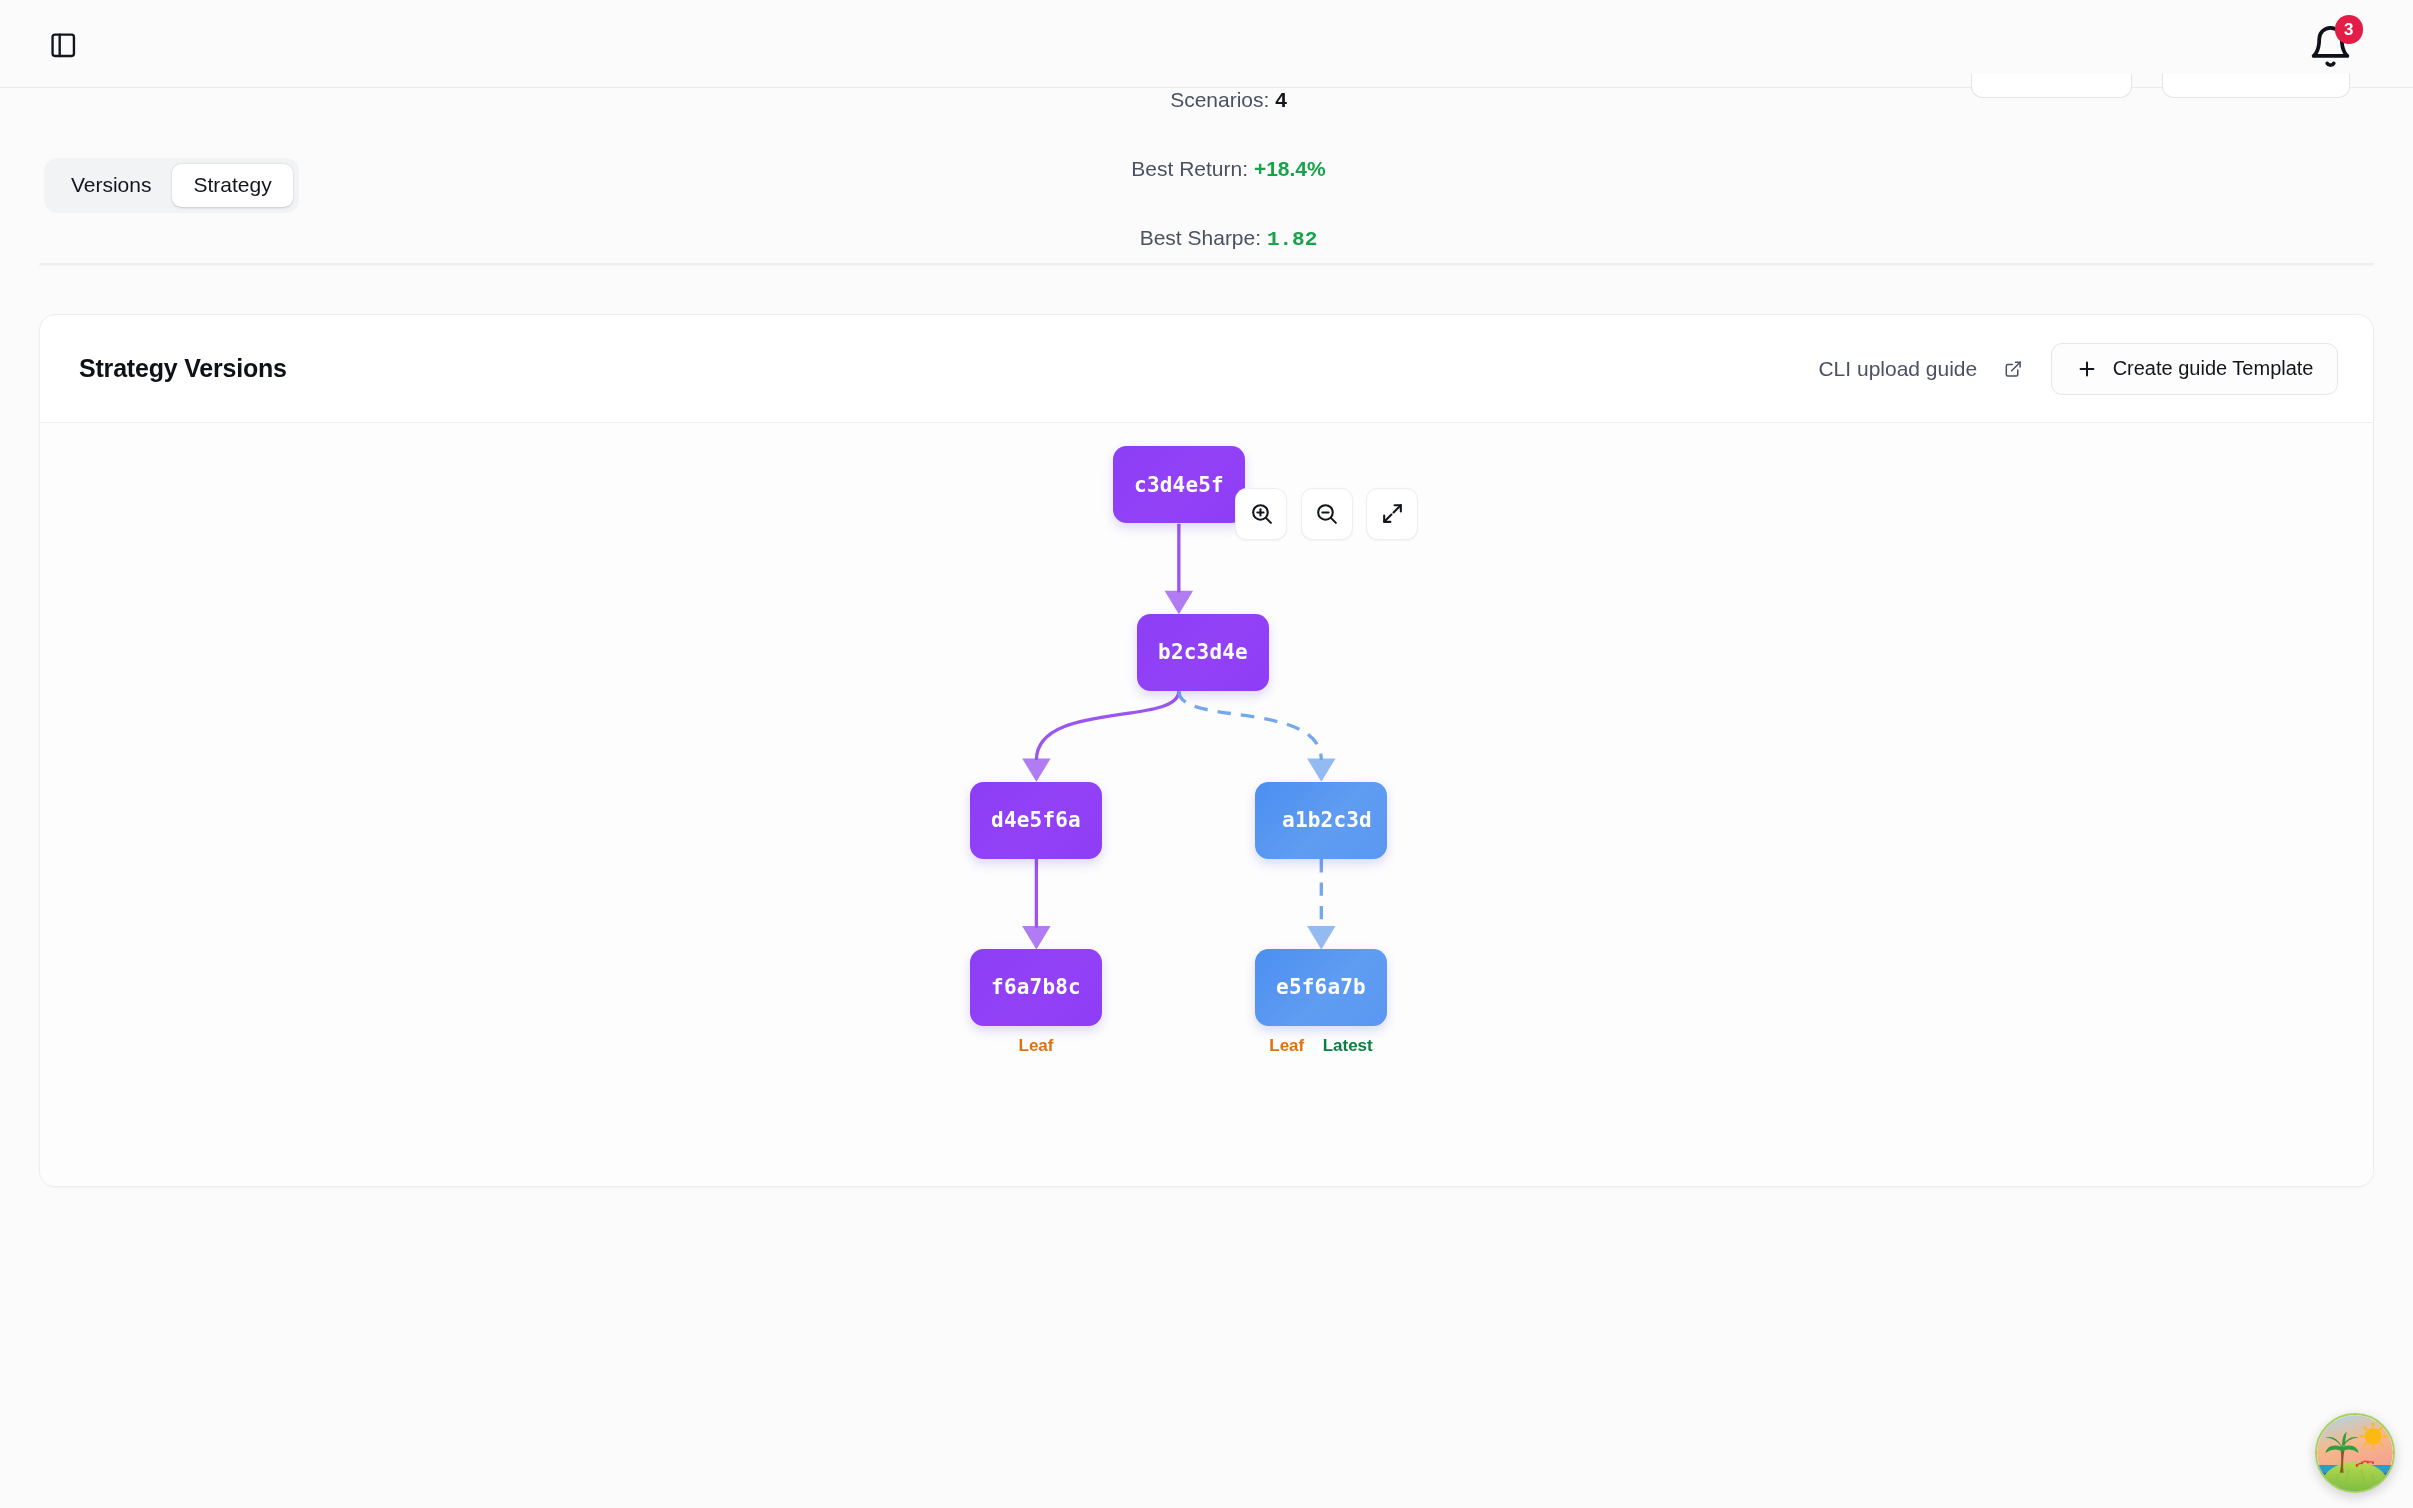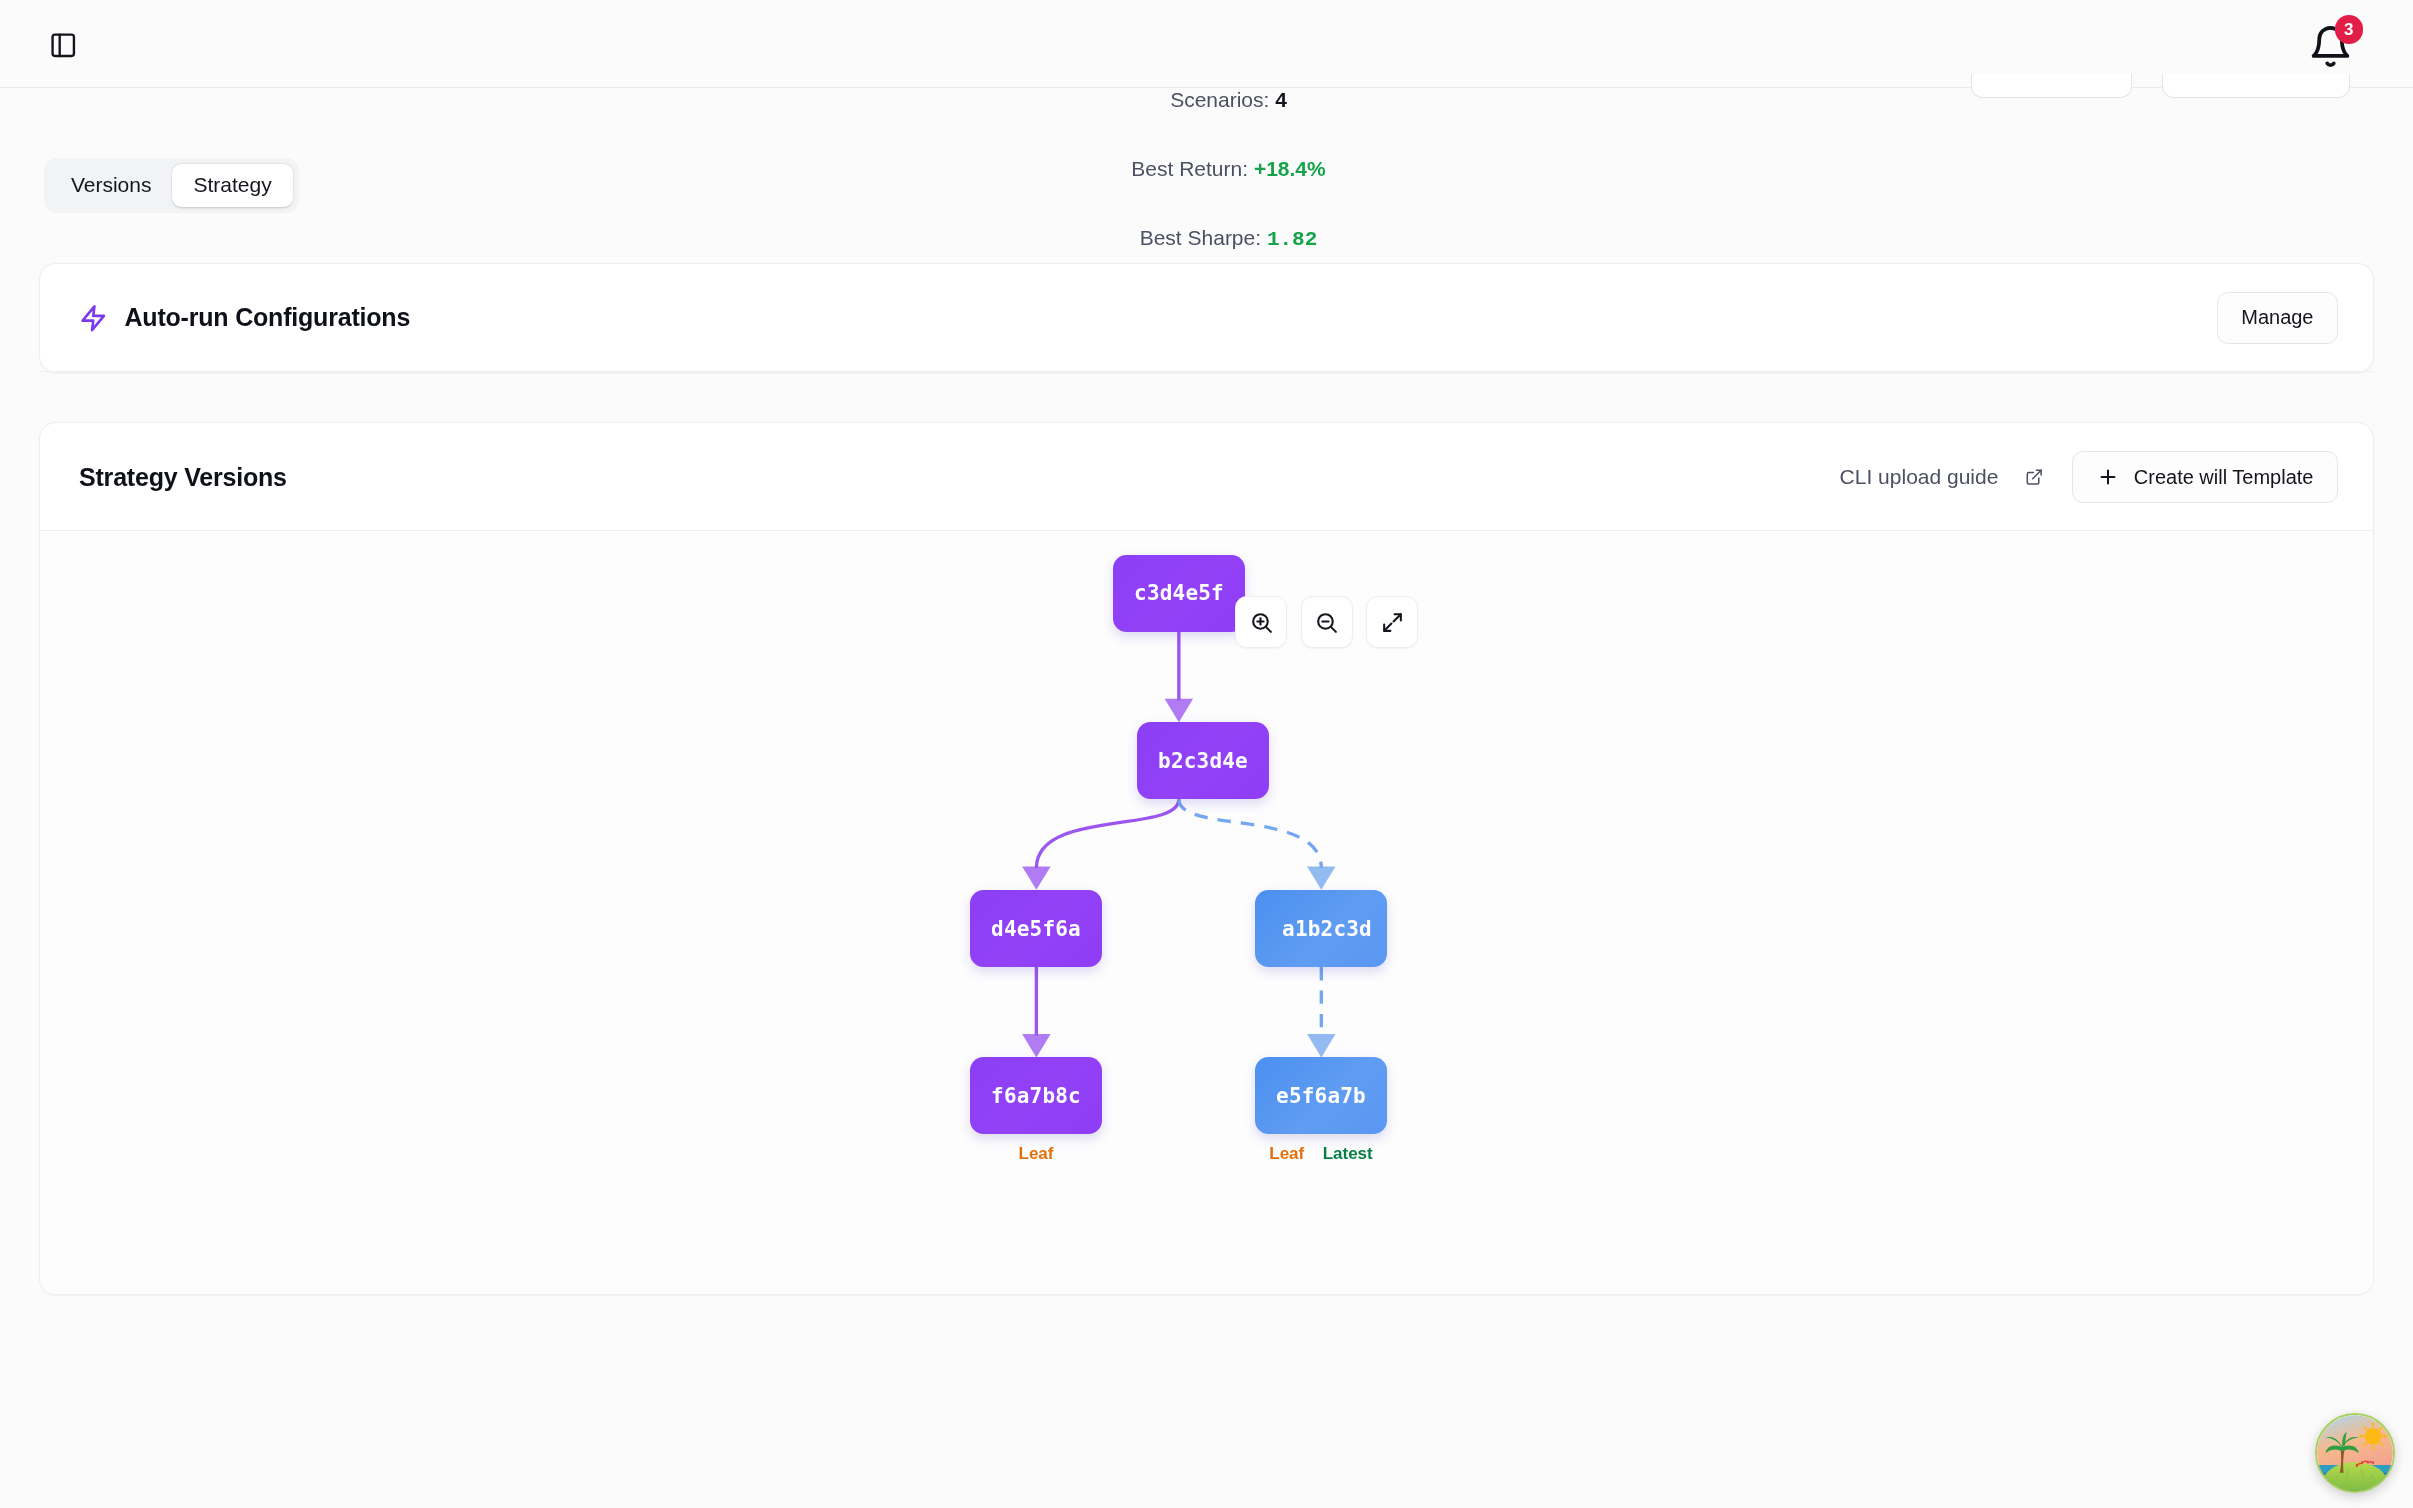--- a/index.html
+++ b/index.html
@@ -232,29 +232,20 @@
 </div>
 
 <div class="tabbar">
   <div class="tabs">
     <div class="tab">Versions</div>
     <div class="tab active">Strategy</div>
   </div>
 </div>
 
 <div class="card" id="autorun-card">
-  <div class="card-head">
-    <div class="head-left">
-      <svg width="28.5" height="28.5" viewBox="0 0 24 24" fill="none" stroke="#7c3aed" stroke-width="2.2" stroke-linecap="round" stroke-linejoin="round">
-        <polygon points="13 2 3 14 12 14 11 22 21 10 12 10 13 2"></polygon>
-      </svg>
-      <span class="card-title">Auto-run Configurations</span>
-    </div>
-    <button class="btn">Manage</button>
-  </div>
 </div>
 
 <div class="card" id="versions-card">
   <div class="card-head">
     <span class="card-title sm">Strategy Versions</span>
 
     <div class="head-right">
       <span class="cli-link">
         <span>CLI upload guide</span>
         <svg width="18.4" height="18.4" viewBox="0 0 24 24" fill="none" stroke="#4b5162" stroke-width="2" stroke-linecap="round" stroke-linejoin="round">
@@ -262,21 +253,21 @@
           <polyline points="15 3 21 3 21 9"></polyline>
           <line x1="10" y1="14" x2="21" y2="3"></line>
         </svg>
       </span>
 
       <button class="btn btn-icon">
         <svg width="22" height="22" viewBox="0 0 24 24" fill="none" stroke="#14161d" stroke-width="2.2" stroke-linecap="round">
           <line x1="12" y1="5" x2="12" y2="19"></line>
             <line x1="5" y1="12" x2="19" y2="12"></line>
         </svg>
-        <span>Create will Template</span>
+        <span>Create guide Template</span>
       </button>
     </div>
   </div>
 
   <div class="graph">
 
     <div class="graph-controls">
       <div class="gbtn">
         <svg width="25" height="25" viewBox="0 0 24 24" fill="none" stroke="#14161d" stroke-width="2" stroke-linecap="round">
           <circle cx="11" cy="11" r="7"></circle>

